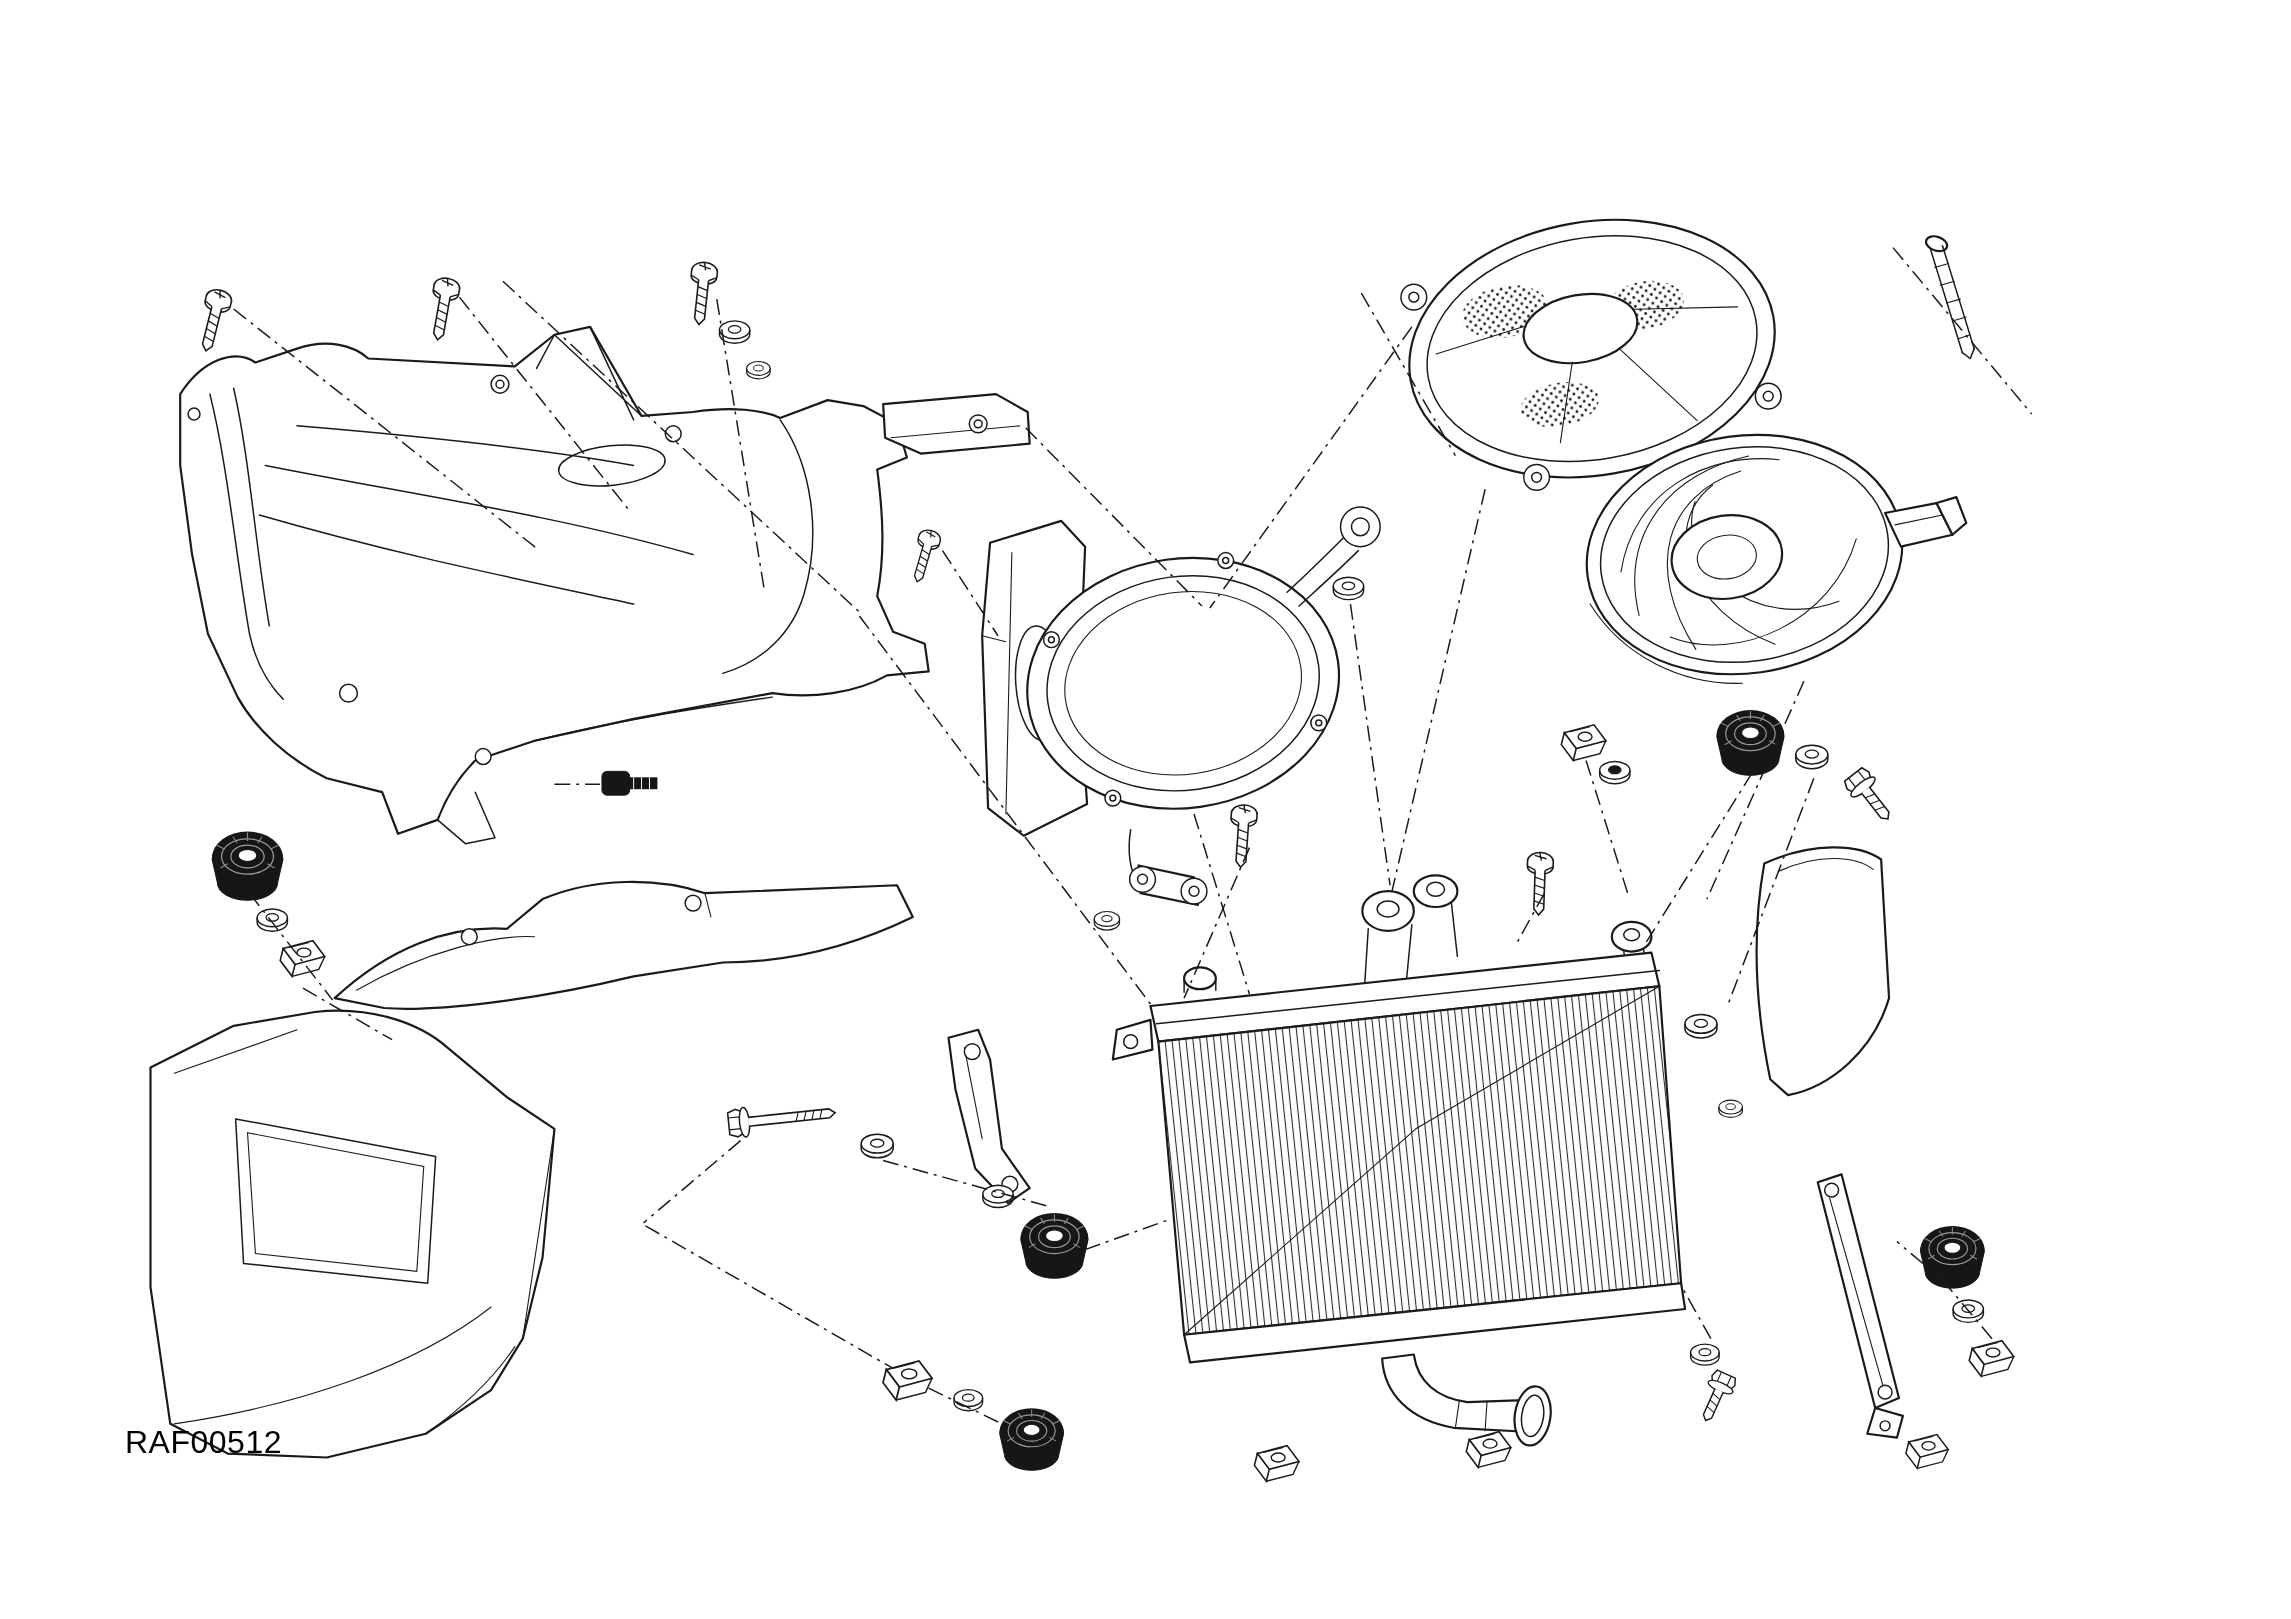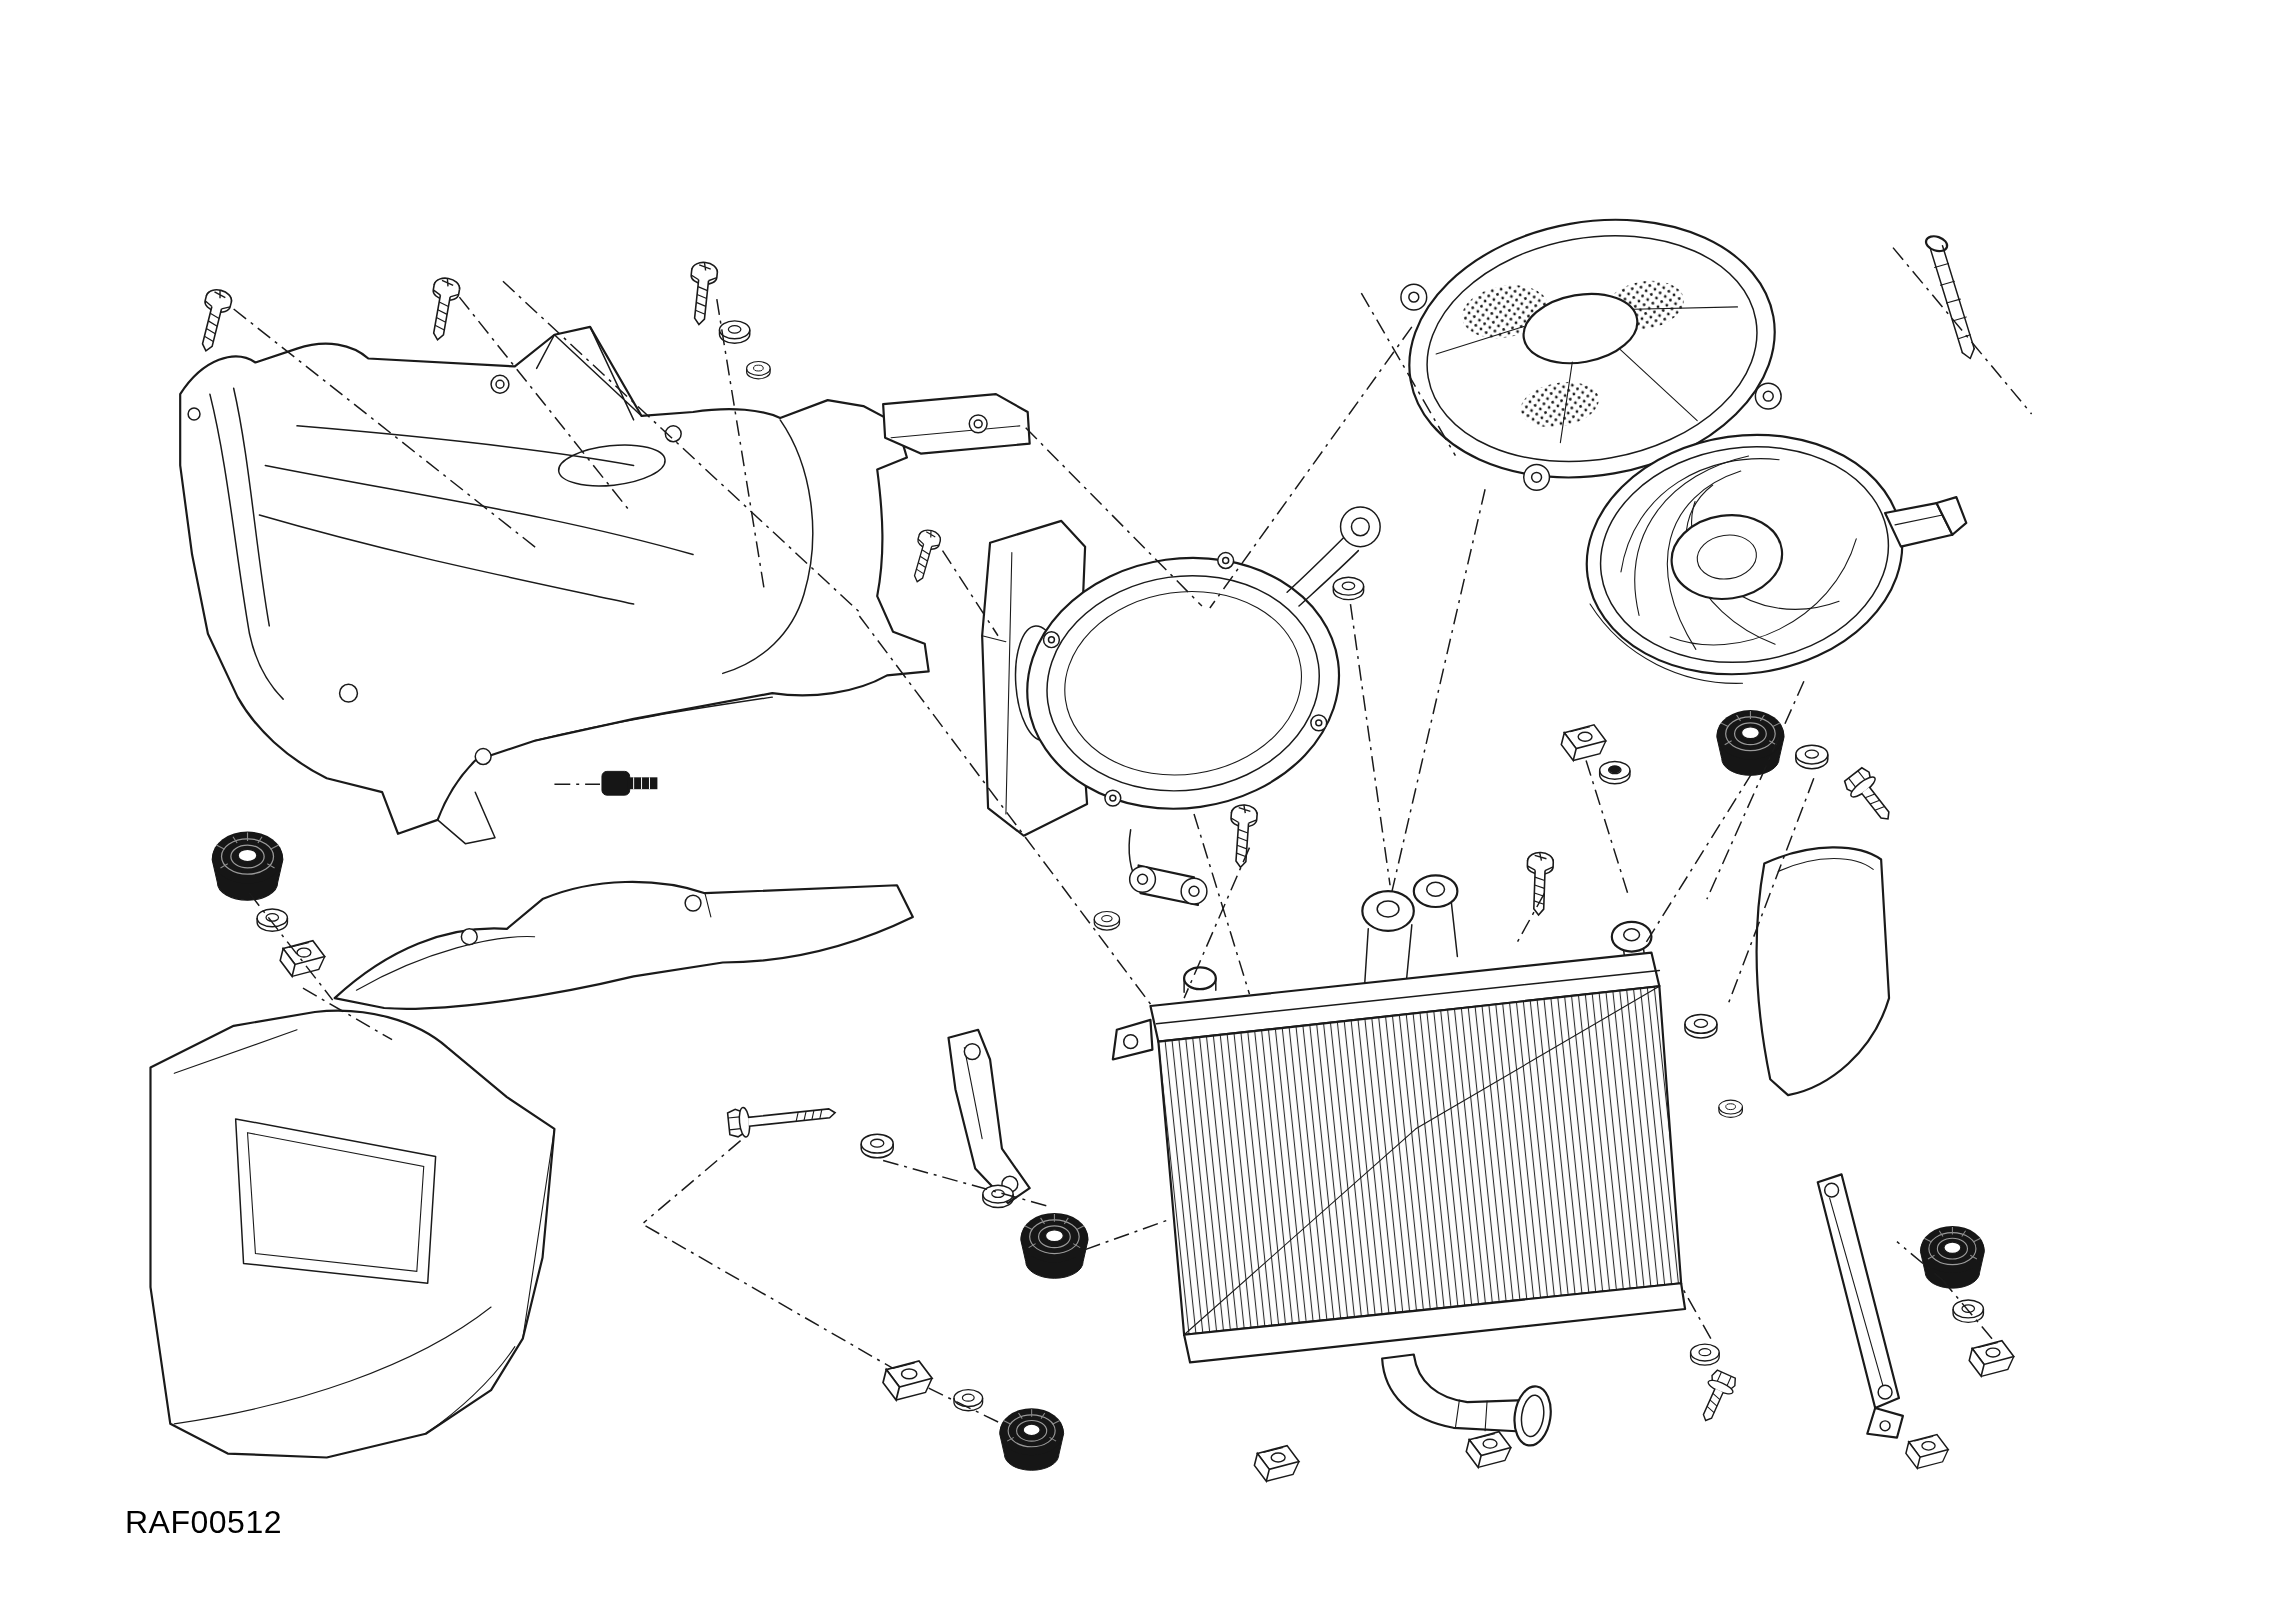--- a/index.html
+++ b/index.html
@@ -1,19 +1,19 @@
 <!DOCTYPE html>
 <html><head>
 <meta charset="utf-8">
 <style>
   html,body{margin:0;padding:0;background:#ffffff;}
   .stage{position:relative;width:2292px;height:1620px;background:#ffffff;overflow:hidden;}
   .stage svg{position:absolute;left:0;top:0;}
   .fig-label{
-    position:absolute;left:125px;top:1504px;
+    position:absolute;left:125px;top:1424px;
     font-family:"Liberation Sans", sans-serif;
     font-size:32px;color:#000;letter-spacing:0.5px;
   }
   .ol{fill:#ffffff;stroke:#1a1a1a;stroke-width:2.2;stroke-linejoin:round;stroke-linecap:round;}
   .ln{fill:none;stroke:#1a1a1a;stroke-width:1.5;stroke-linejoin:round;stroke-linecap:round;}
   .lnt{fill:none;stroke:#1a1a1a;stroke-width:1.1;stroke-linecap:round;}
   .hole{fill:#ffffff;stroke:#1a1a1a;stroke-width:1.5;}
   .leader{fill:none;stroke:#1a1a1a;stroke-width:1.5;stroke-dasharray:16 6 3 6;}
 </style>
 </head>

